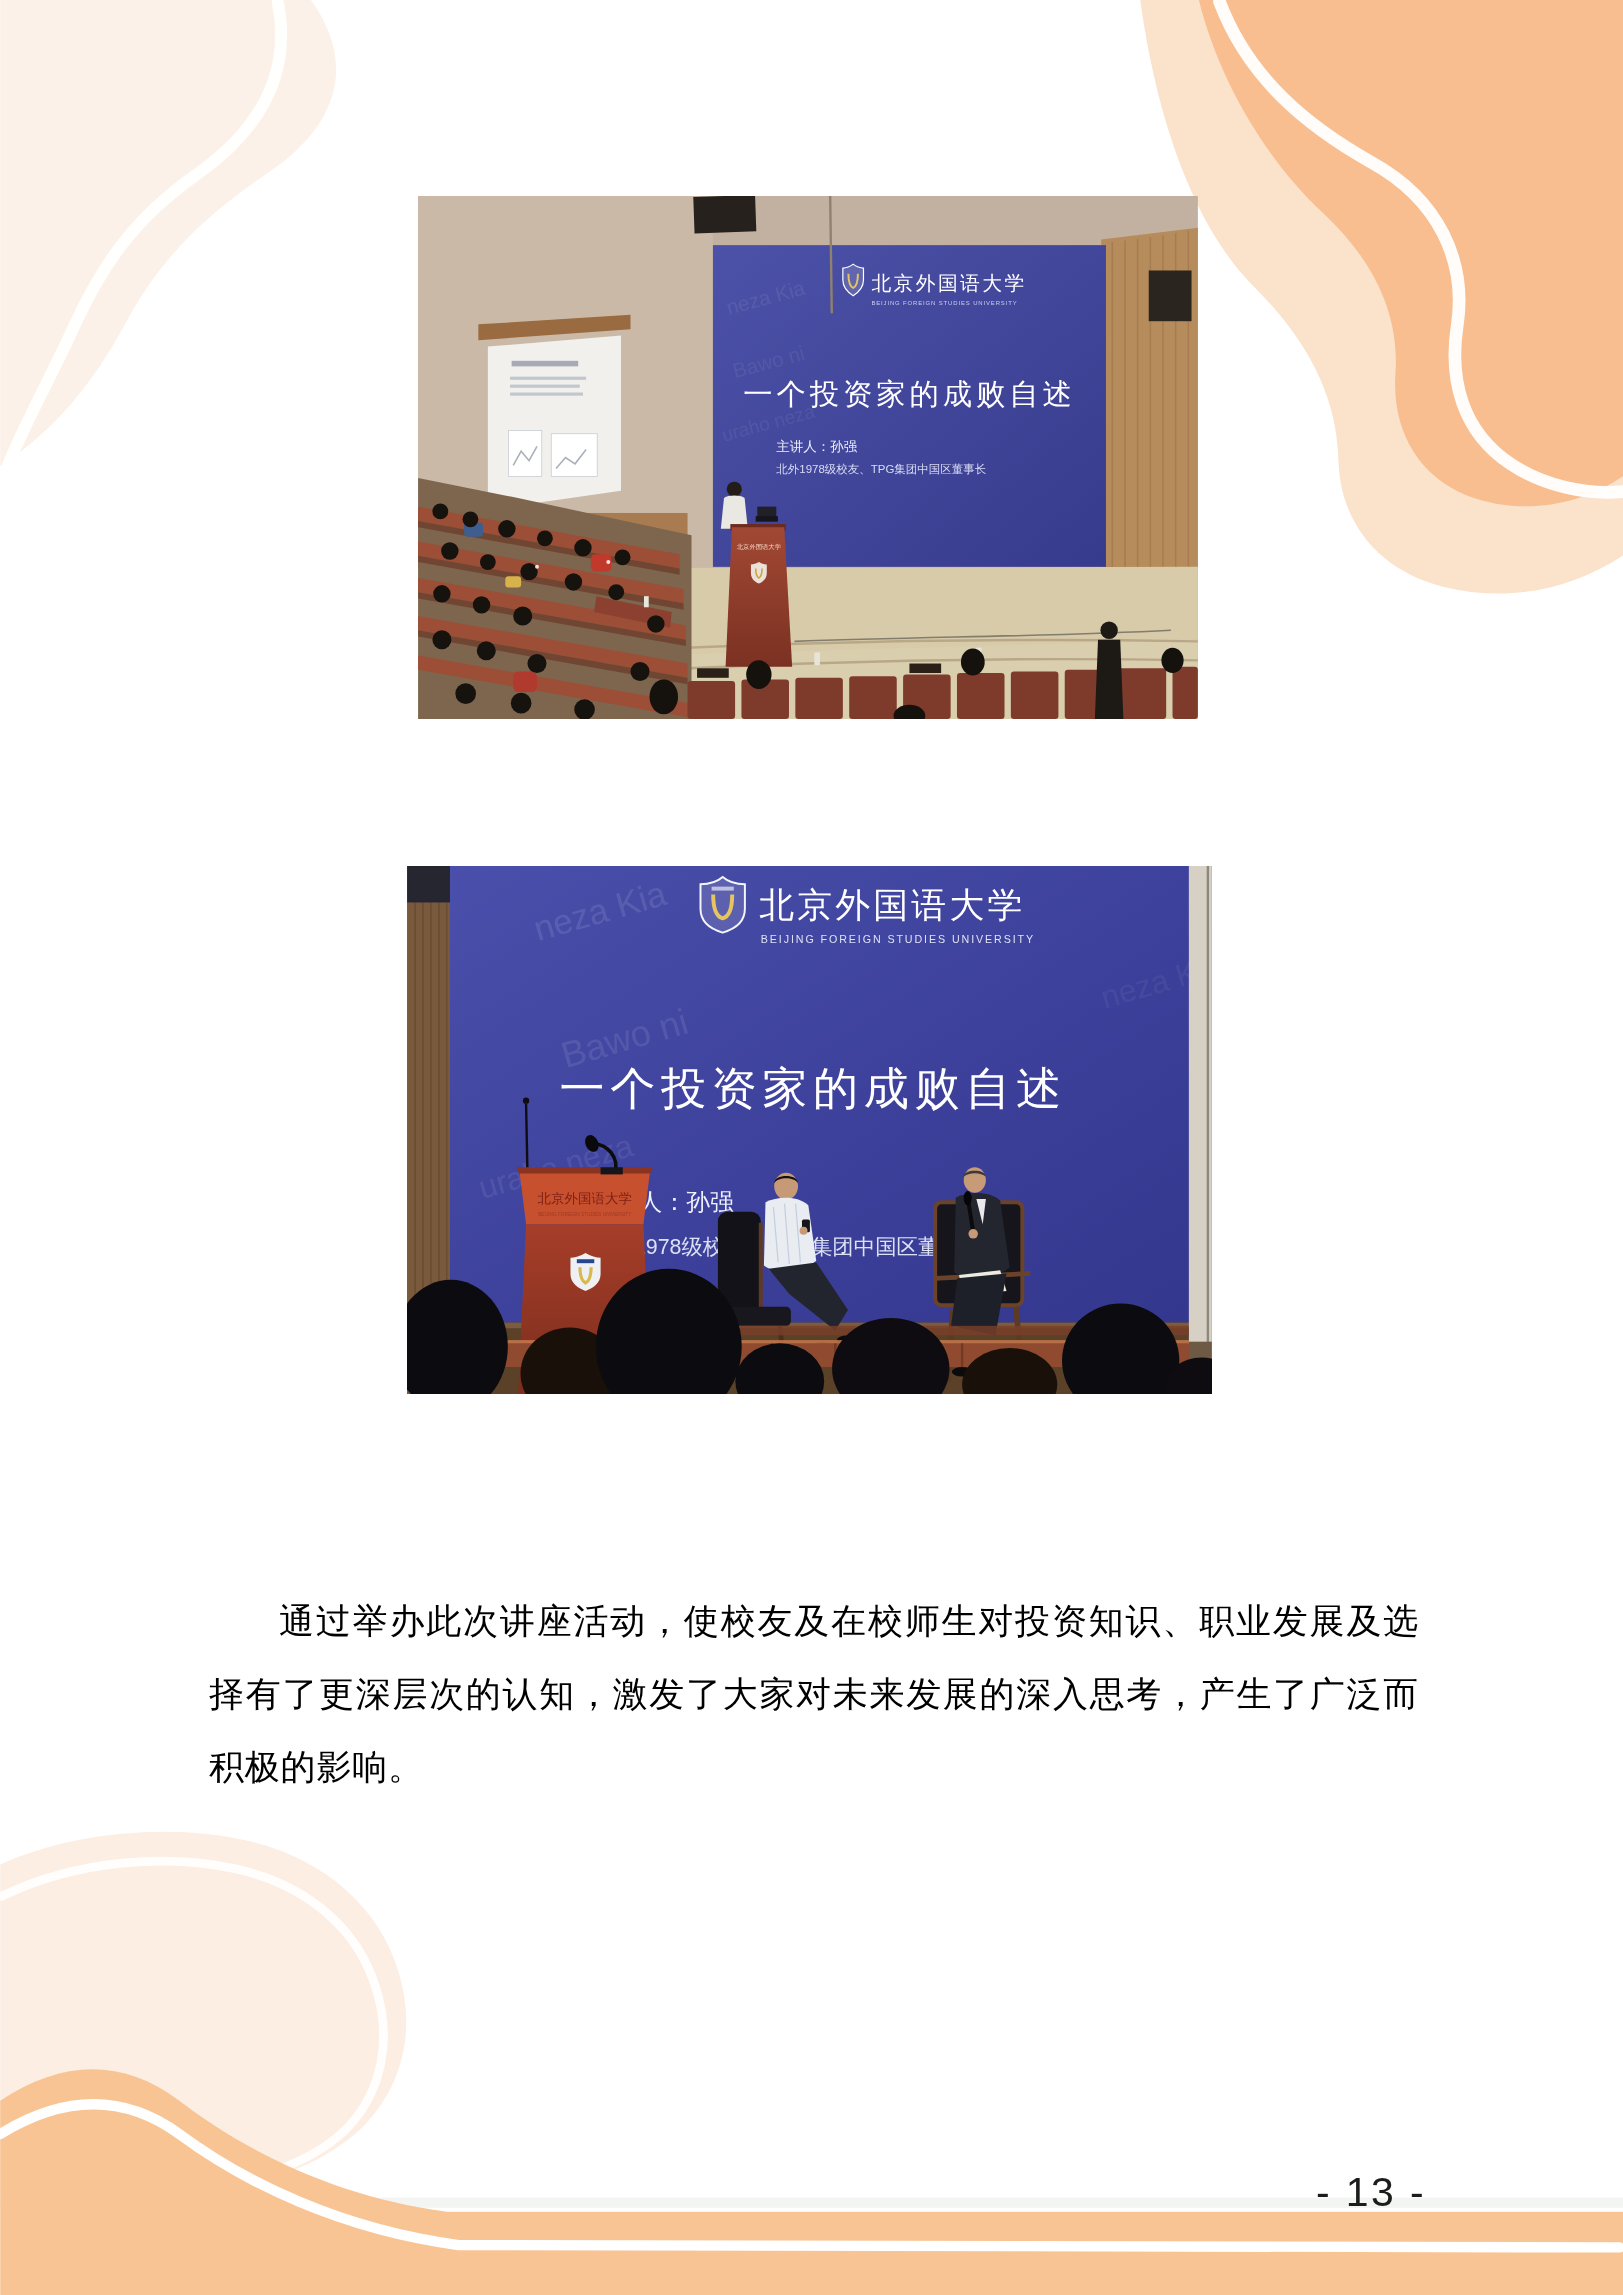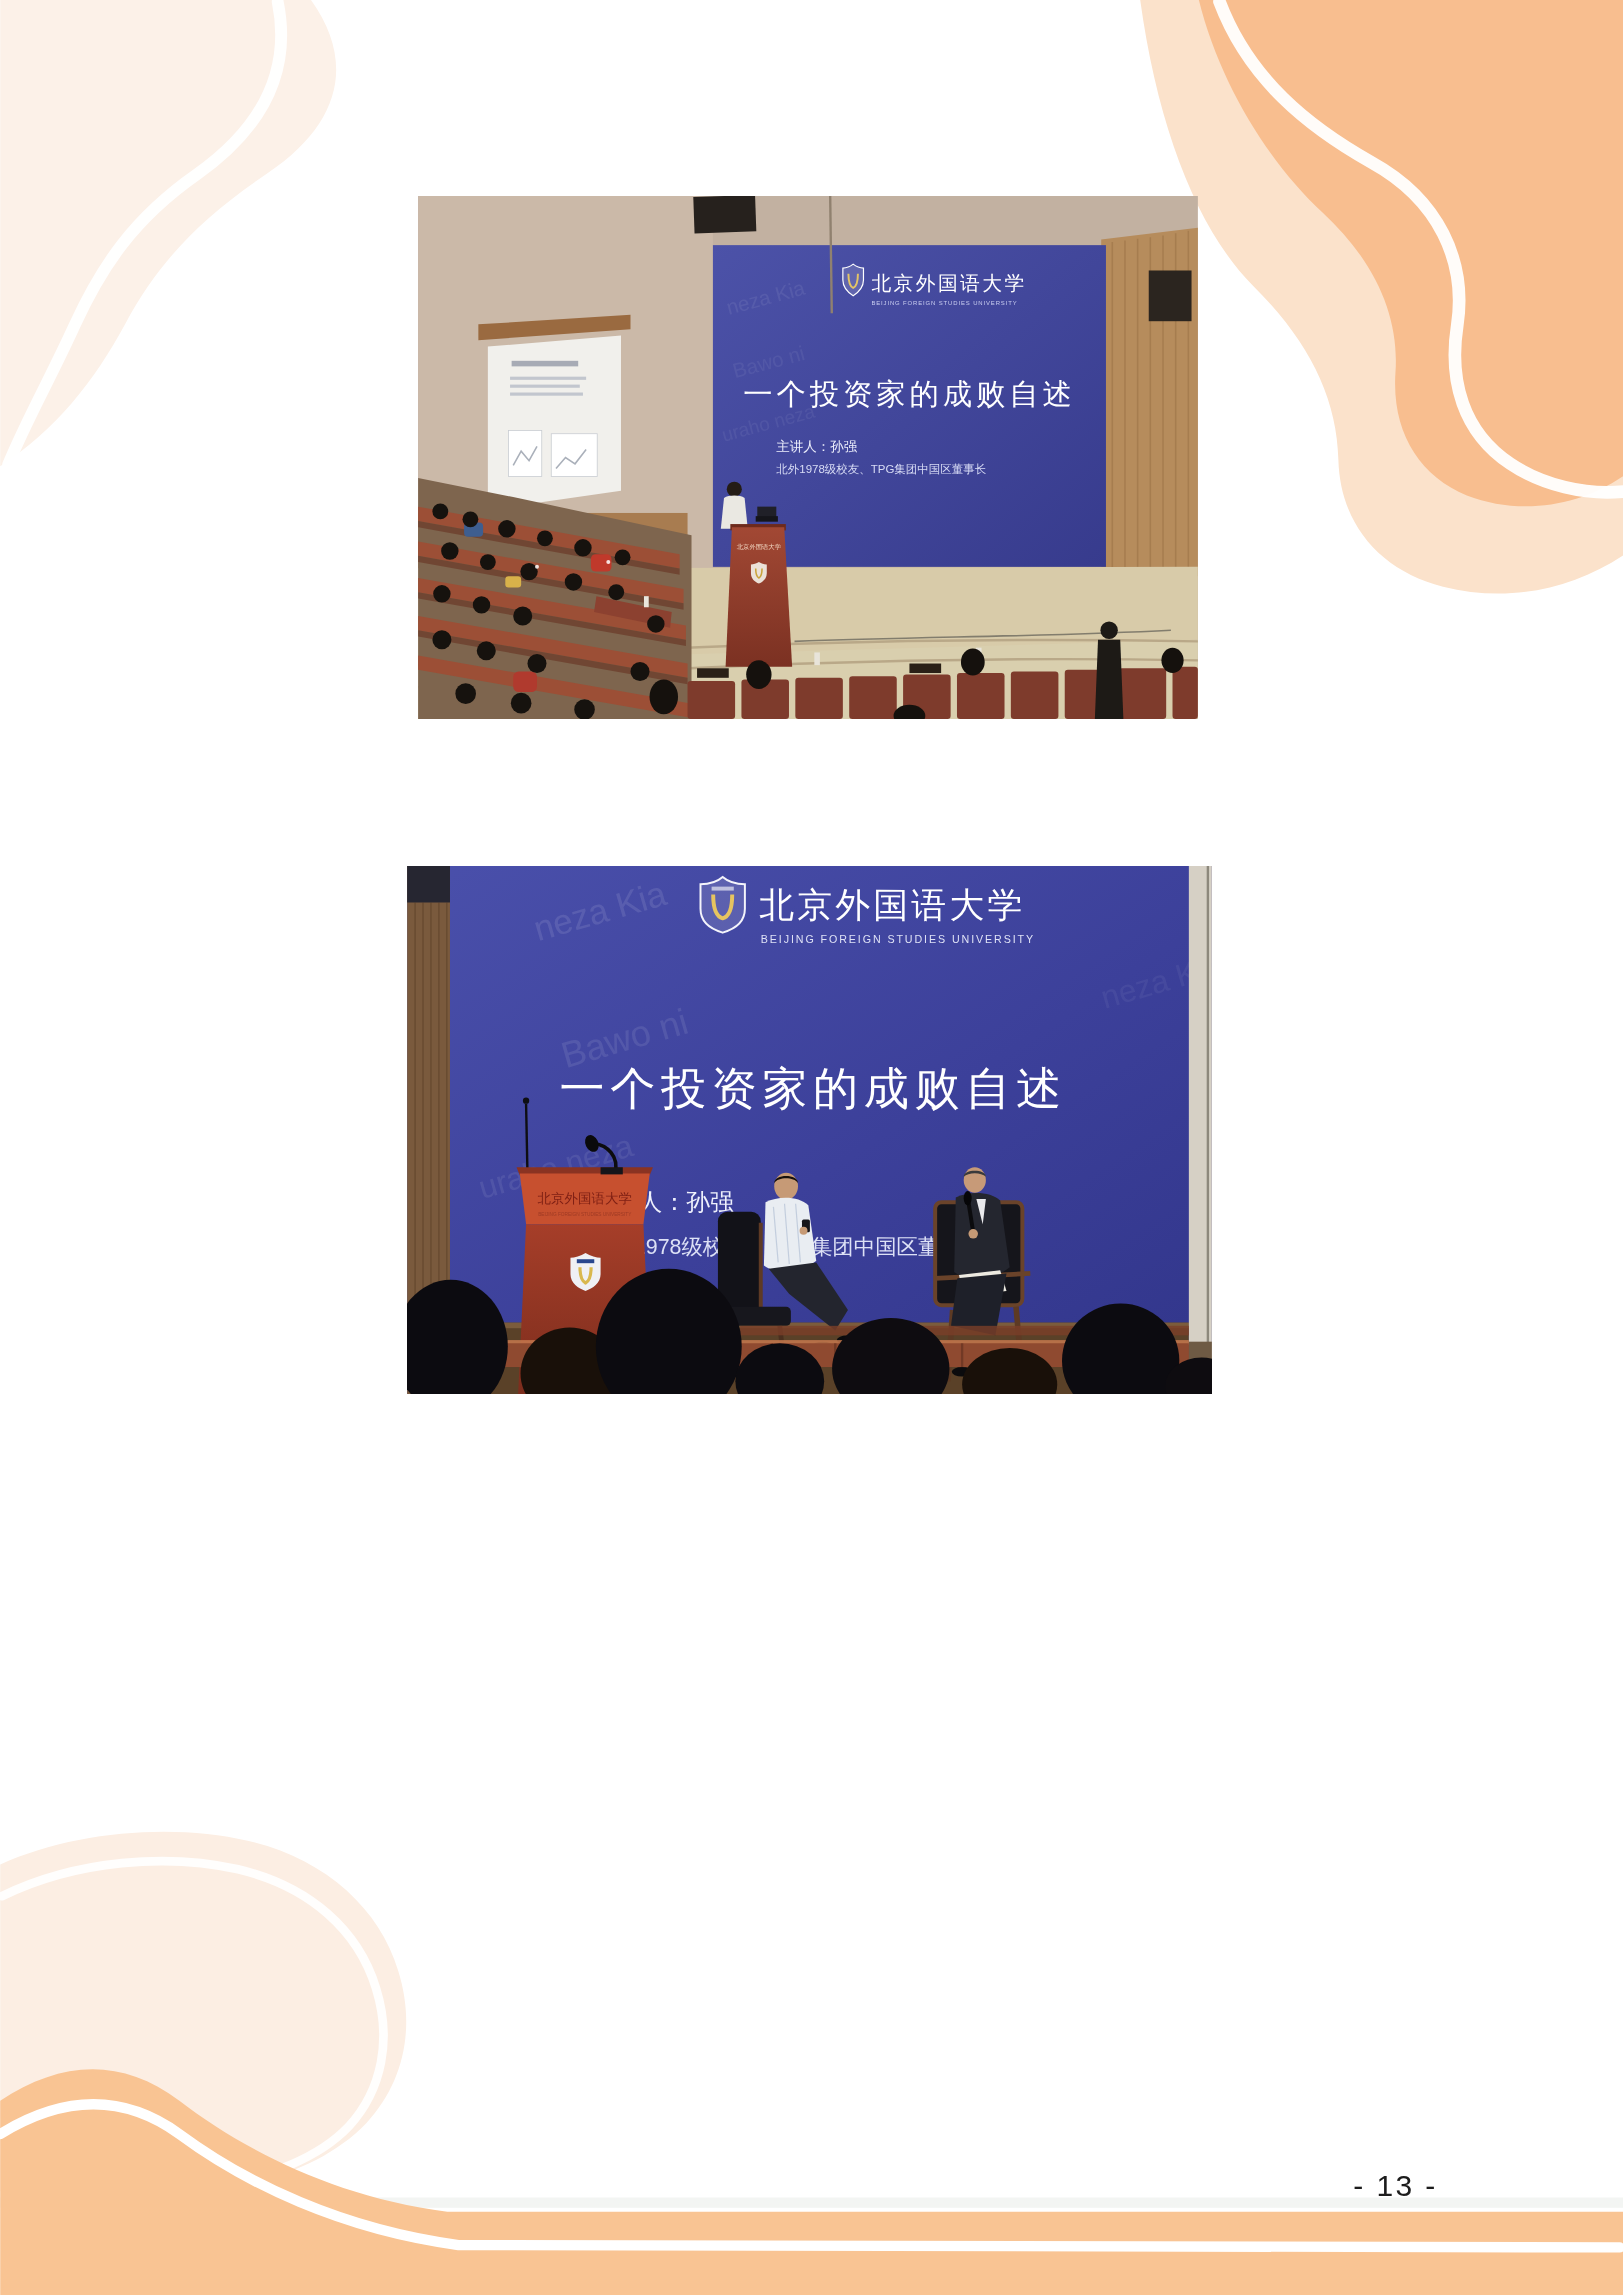--- a/index.html
+++ b/index.html
@@ -15,21 +15,21 @@
   .para{
     position:absolute;left:209px;width:1210px;z-index:3;
     color:#000;font-size:35px;line-height:73px;text-align:justify;
     text-indent:70px;letter-spacing:0.8px;
   }
   #para1{top:729px;}
   #para2{top:1407px;}
   #para3{top:1549px;}
   .page-number{
     position:absolute;left:1316px;top:2169px;width:159px;z-index:3;
-    font-size:30px;color:#1c1c1c;letter-spacing:2.4px;text-align:center;
+    font-size:41px;color:#1c1c1c;letter-spacing:2.4px;
   }
   svg text{font-family:"Liberation Sans","DejaVu Sans",sans-serif;}
 </style>
 </head>
 <body>
 
 <div class="page">
 
   <svg class="decor" viewBox="0 0 2048 2895" aria-hidden="true">
 
@@ -336,16 +336,17 @@
         <ellipse cx="330" cy="606" rx="92" ry="98" fill="#0c0b10"></ellipse>
         <ellipse cx="470" cy="650" rx="56" ry="48" fill="#0c0b10"></ellipse>
         <ellipse cx="610" cy="634" rx="74" ry="64" fill="#0e0c10"></ellipse>
         <ellipse cx="760" cy="654" rx="60" ry="46" fill="#191009"></ellipse>
         <ellipse cx="900" cy="624" rx="74" ry="72" fill="#0c0b10"></ellipse>
         <ellipse cx="1002" cy="656" rx="46" ry="36" fill="#0e0c10"></ellipse>
       </g>
     </svg>
   </div>
 
+  <p class="para" id="para3">通过举办此次讲座活动，使校友及在校师生对投资知识、职业发展及选择有了更深层次的认知，激发了大家对未来发展的深入思考，产生了广泛而积极的影响。</p>
 
   <div class="page-number">- 13 -</div>
 </div>
 
 
 </body></html>

